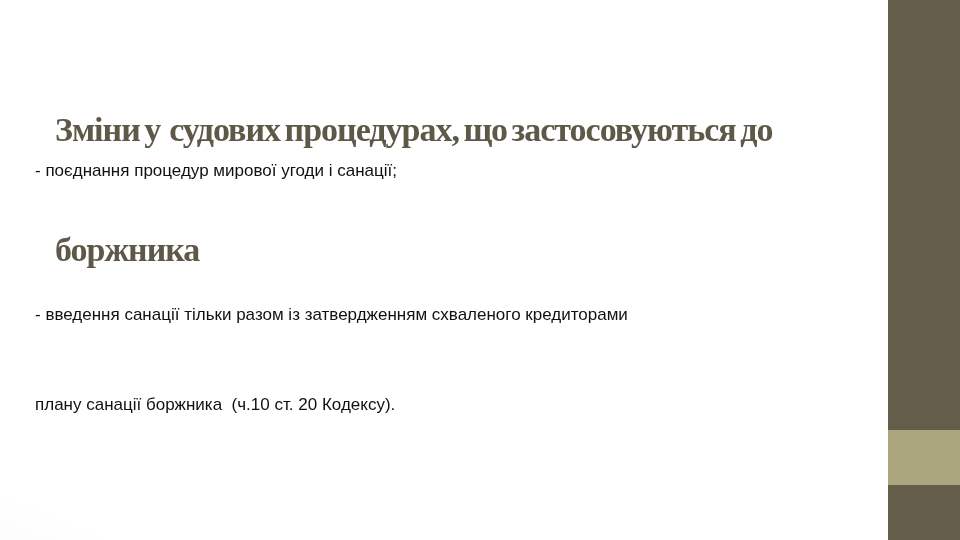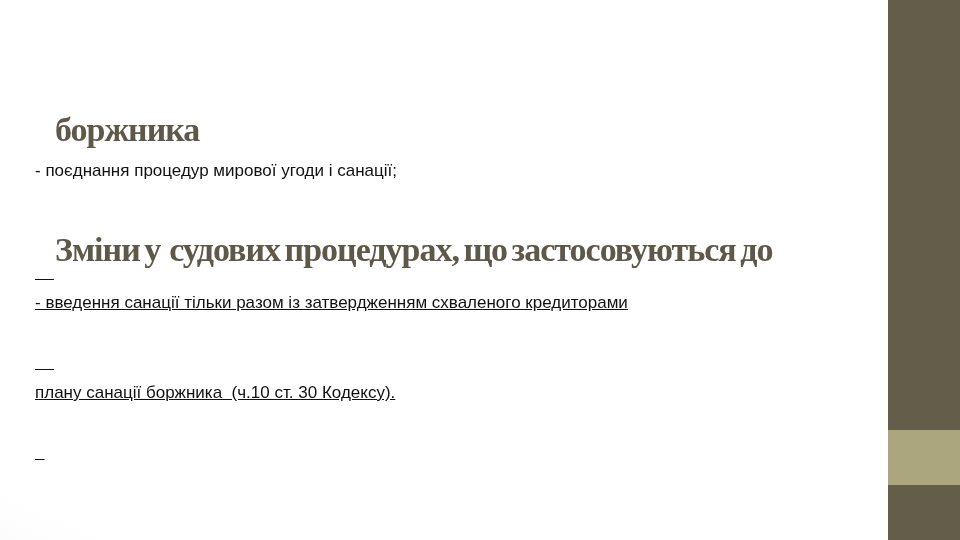--- a/index.html
+++ b/index.html
@@ -33,21 +33,21 @@
   
   .bullet {
     position: absolute;
     left: 35px;
     color: #111111;
     font-size: 17px;
     line-height: 30px;
     white-space: pre-wrap;
   }
   .bullet-1 { top: 156px; }
-  .bullet-2 { top: 228px; width: 820px; text-decoration: underline; }
+  .bullet-2 { top: 240px; width: 820px; }
   
   .accent-bar {
     position: absolute;
     left: 888px;
     top: 0;
     width: 72px;
     height: 540px;
     background: #645d49;
   }
   .accent-light-block {
@@ -58,28 +58,28 @@
     height: 55px;
     background: #aba67d;
   }
 </style>
 </head>
 <body>
 
 <div class="slide">
 
   <div class="slide-title">
+    <div>Зміни у  судових процедурах, що застосовуються до</div>
     <div>боржника</div>
-    <div>Зміни у  судових процедурах, що застосовуються до</div>
   </div>
 
   <div class="bullet bullet-1">- поєднання процедур мирової угоди і санації;</div>
 
   <div class="bullet bullet-2">
     <div>- введення санації тільки разом із затвердженням схваленого кредиторами</div>
-    <div>плану санації боржника  (ч.10 ст. 30 Кодексу).</div>
+    <div>плану санації боржника  (ч.10 ст. 20 Кодексу).</div>
   </div>
 
   <div class="accent-bar">
     <div class="accent-light-block"></div>
   </div>
 
 </div>
 
 </body></html>

